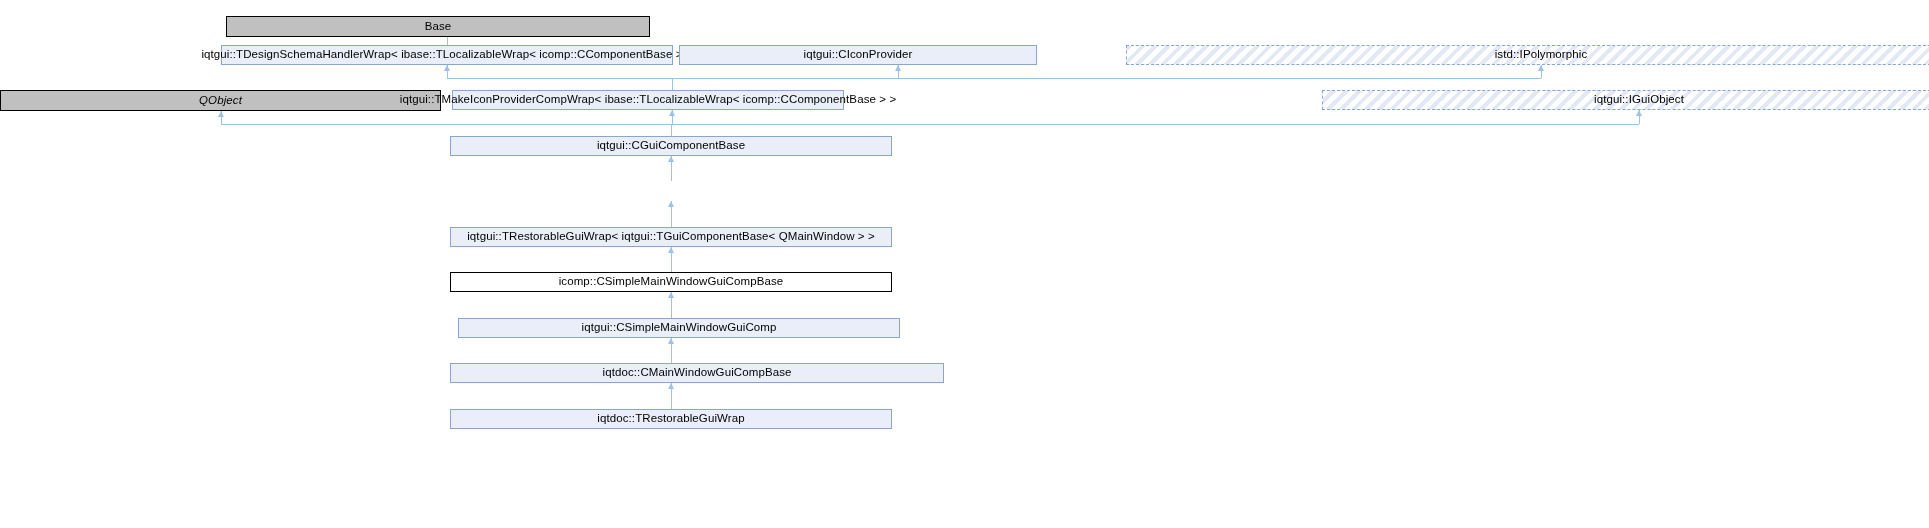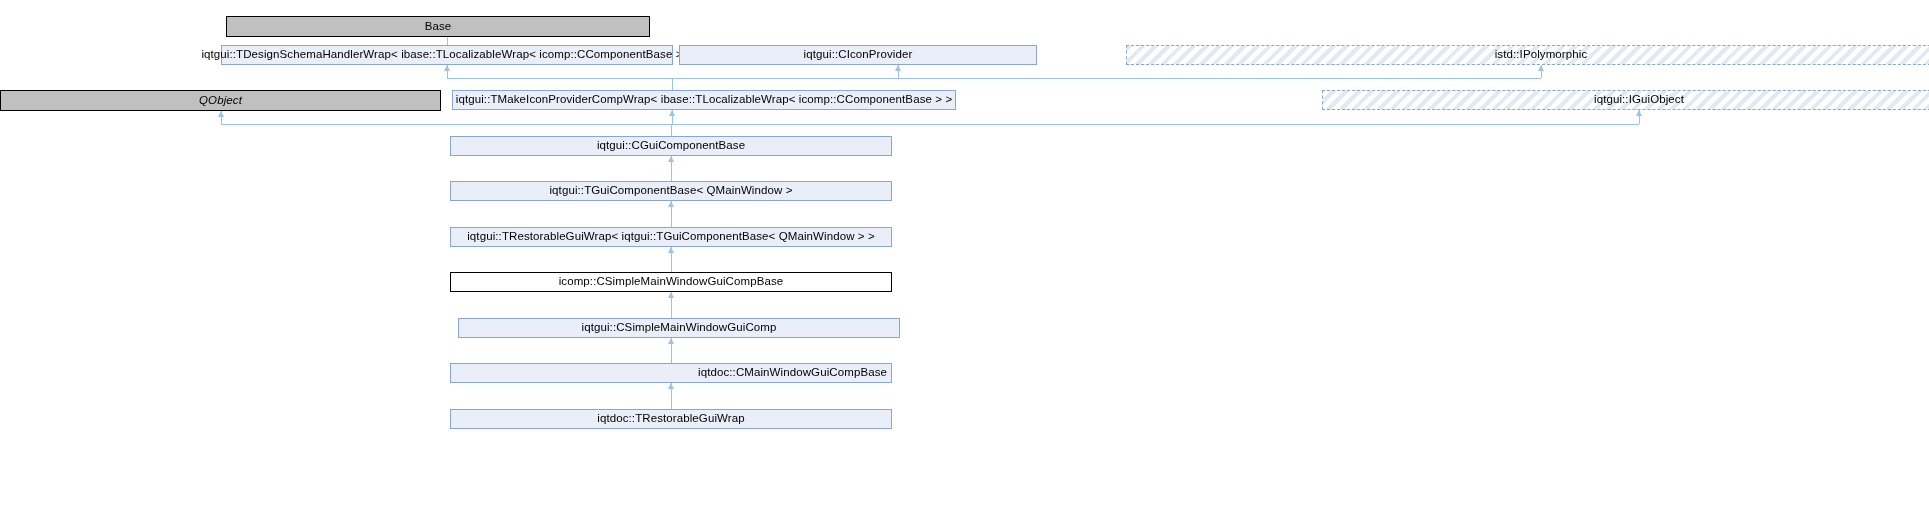--- a/index.html
+++ b/index.html
@@ -88,40 +88,37 @@
     </div>
     <div class="node n-normal" style="left: 679px; top: 45px; width: 358px; height: 20px;">
       <span class="lbl">iqtgui::CIconProvider</span>
     </div>
     <div class="node n-dashed" style="left: 1126px; top: 45px; width: 830px; height: 20px;">
       <span class="lbl">istd::IPolymorphic</span>
     </div>
     <div class="node n-extern" style="left: 0px; top: 90px; width: 441px; height: 21px; font-style: italic;">
       <span class="lbl">QObject</span>
     </div>
-    <div class="node n-normal" style="left: 452px; top: 90px; width: 504px; height: 20px;">
+    <div class="node n-normal" style="left: 452px; top: 90px; width: 392px; height: 20px;">
       <span class="lbl">iqtgui::TMakeIconProviderCompWrap&lt; ibase::TLocalizableWrap&lt; icomp::CComponentBase &gt; &gt;</span>
     </div>
     <div class="node n-dashed" style="left: 1322px; top: 90px; width: 634px; height: 20px;">
       <span class="lbl">iqtgui::IGuiObject</span>
     </div>
     <div class="node n-normal" style="left: 450px; top: 136px; width: 442px; height: 20px;">
       <span class="lbl">iqtgui::CGuiComponentBase</span>
-    </div>
-    <div class="node n-normal" style="left: 450px; top: 181px; width: 442px; height: 20px;">
-      <span class="lbl">iqtgui::TGuiComponentBase&lt; QMainWindow &gt;</span>
     </div>
     <div class="node n-normal" style="left: 450px; top: 227px; width: 442px; height: 20px;">
       <span class="lbl">iqtgui::TRestorableGuiWrap&lt; iqtgui::TGuiComponentBase&lt; QMainWindow &gt; &gt;</span>
     </div>
     <div class="node n-focus" style="left: 450px; top: 272px; width: 442px; height: 20px;">
       <span class="lbl">icomp::CSimpleMainWindowGuiCompBase</span>
     </div>
     <div class="node n-normal" style="left: 450px; top: 318px; width: 442px; height: 20px; margin-left: 8px;">
       <span class="lbl">iqtgui::CSimpleMainWindowGuiComp</span>
     </div>
-    <div class="node n-normal" style="left: 450px; top: 363px; width: 442px; height: 20px; justify-content: flex-end;">
+    <div class="node n-normal" style="left: 450px; top: 363px; width: 494px; height: 20px;">
       <span class="lbl">iqtdoc::CMainWindowGuiCompBase</span>
     </div>
     <div class="node n-normal" style="left: 450px; top: 409px; width: 442px; height: 20px;">
       <span class="lbl">iqtdoc::TRestorableGuiWrap</span>
     </div>
   </div>
 
 </body></html>

